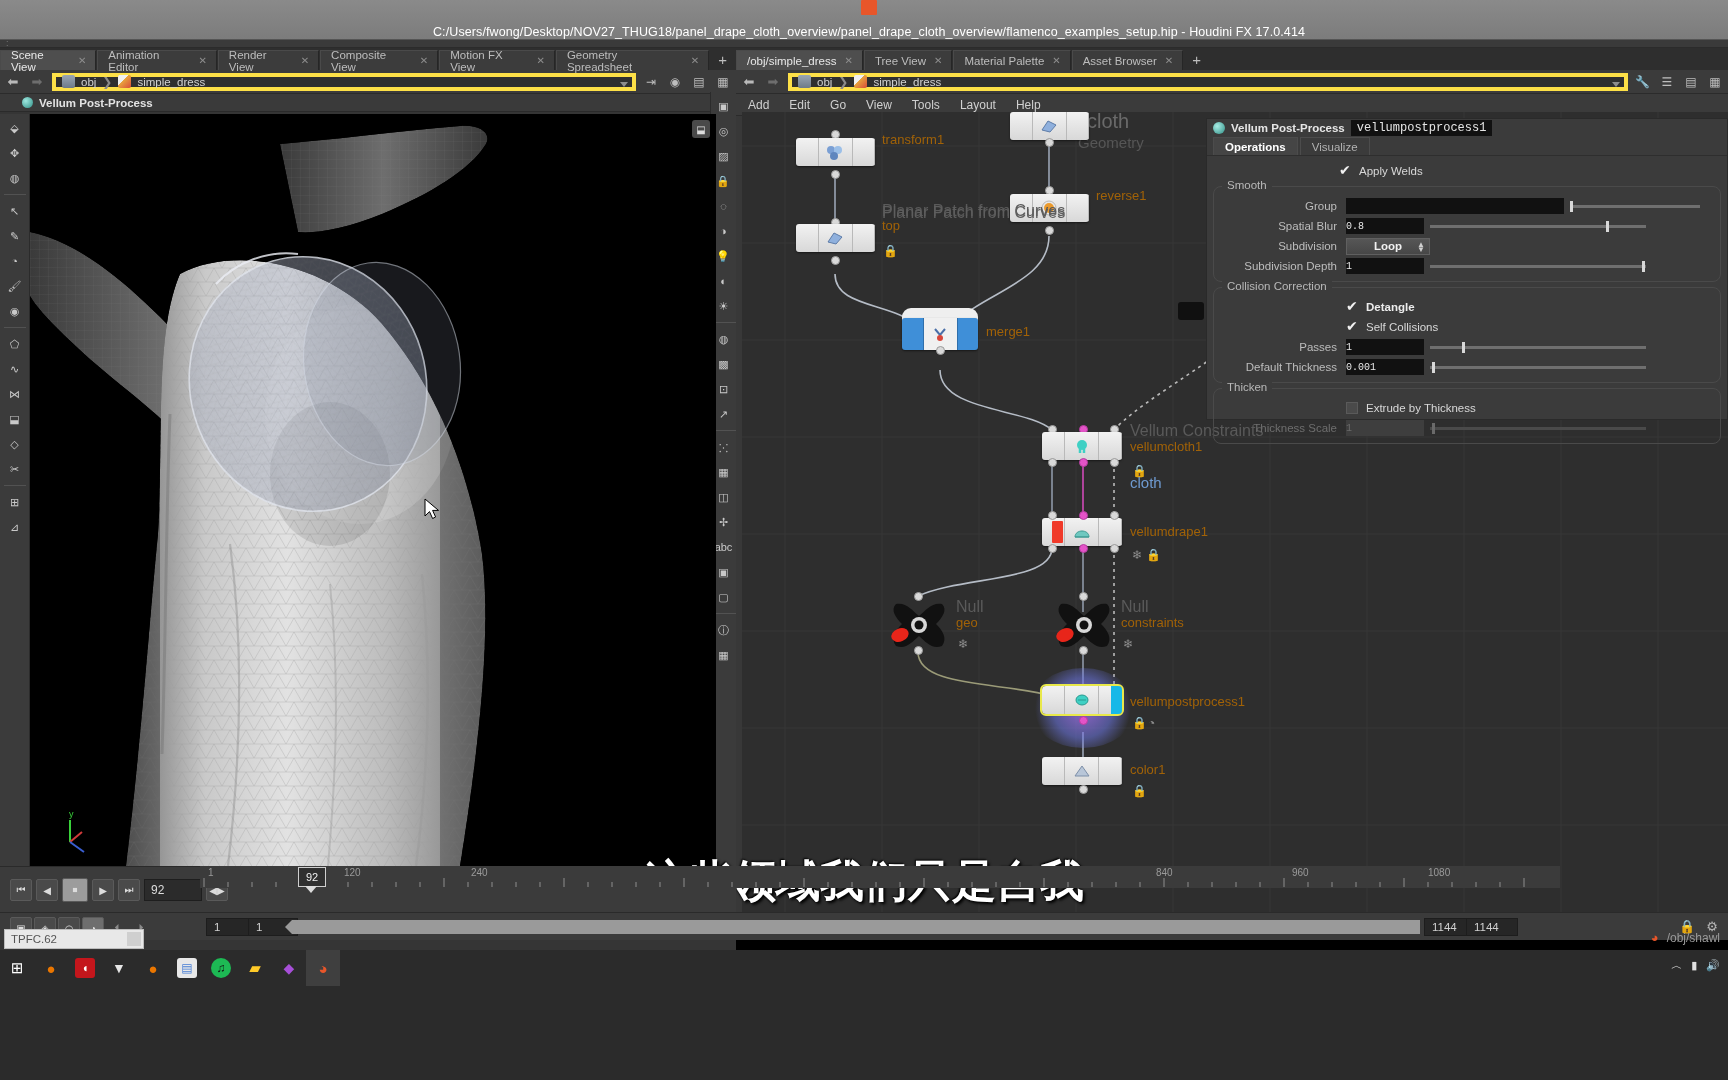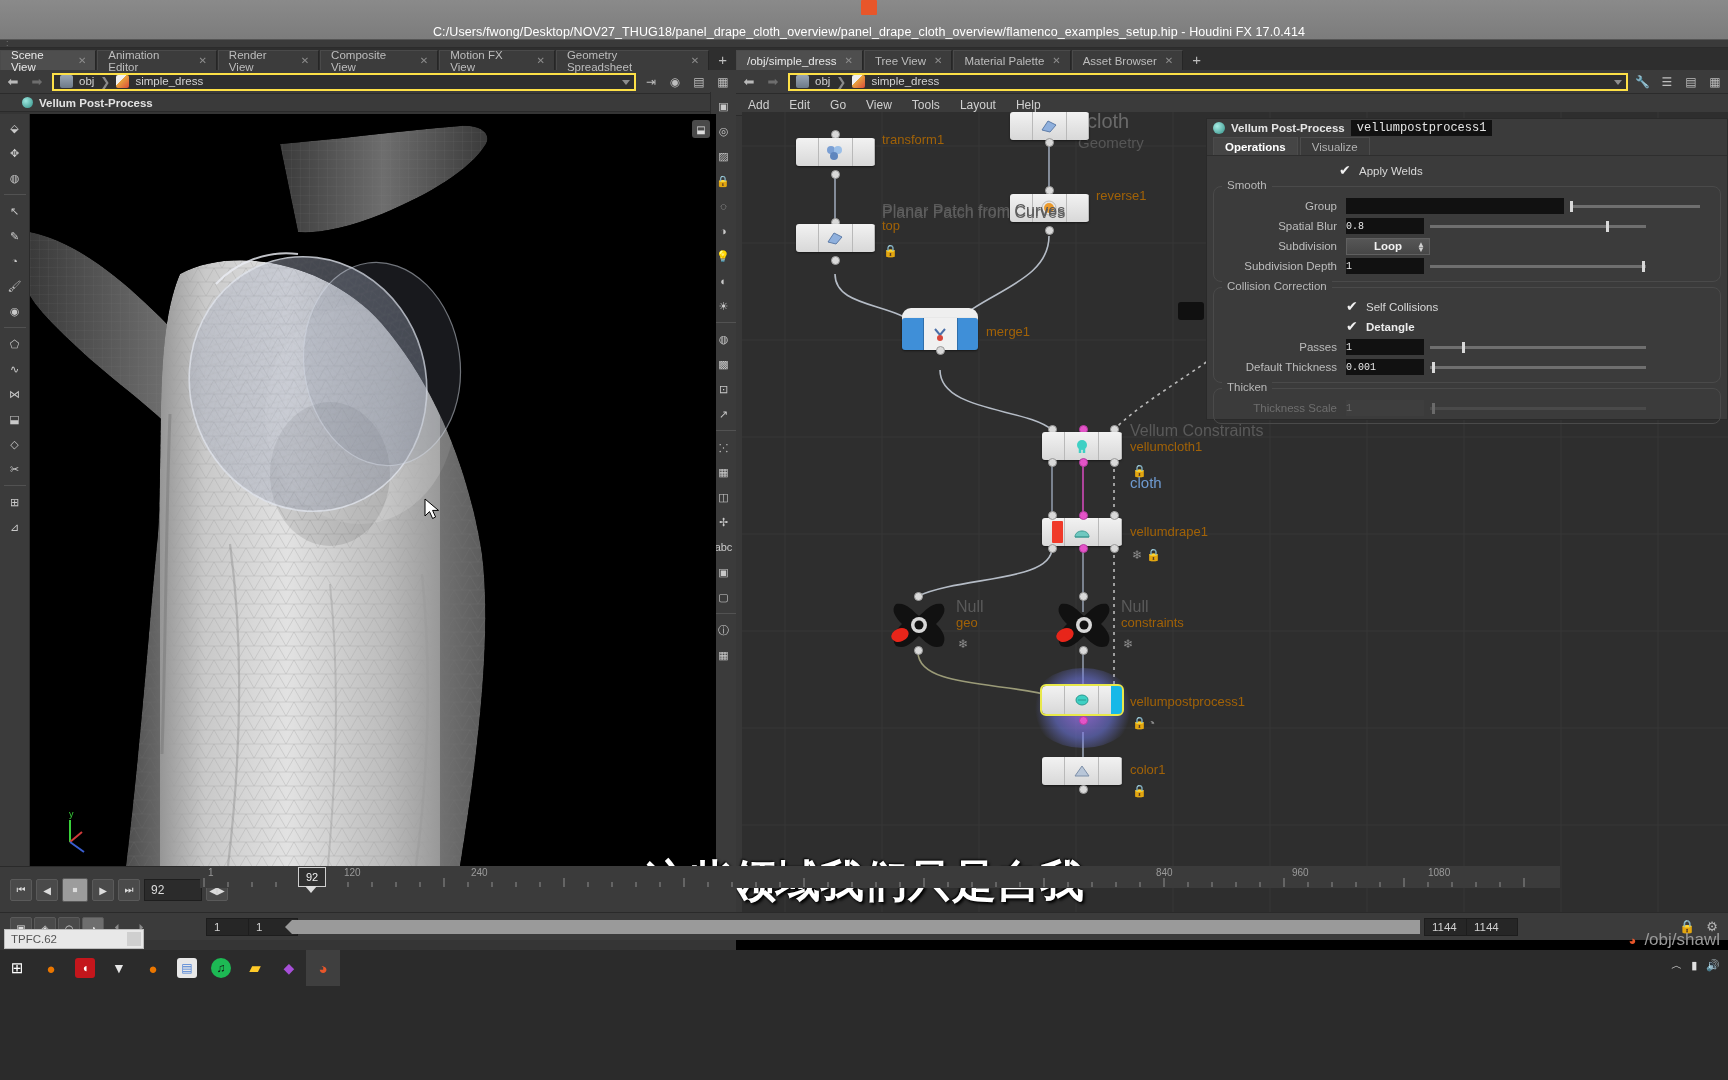--- a/index.html
+++ b/index.html
@@ -42,22 +42,22 @@
   .tab .x{ color:#8d8d8d; font-size:10px; }
   .tab.plus{ background:transparent; border:none; color:#bdbdbd; font-size:15px; padding:0 8px 2px 8px;}
 
   .pathbar{
     height:24px; background:#3b3b3b; display:flex; align-items:center; gap:6px;
     padding:0 4px; border-bottom:1px solid #2b2b2b;
   }
   .navarrow{ color:#b9b9b9; font-size:13px; width:18px; text-align:center;}
   .navarrow.dim{ color:#6e6e6e; }
   .pathfield{
-    flex:1; height:18px; background:#2f2f2f; border:2px solid #fde047;
-    display:flex; align-items:flex-start; gap:6px; padding:0 6px; position:relative;
+    flex:1; height:18px; background:#2f2f2f; border:4px solid #fde047;
+    display:flex; align-items:center; gap:6px; padding:0 6px; position:relative;
   }
   .crumbicon{ width:13px;height:13px;border-radius:2px; flex:none;}
   .ic-obj{ background:linear-gradient(#9aa6b4,#6d7a88); }
   .ic-geo{ background:linear-gradient(135deg,#f0f0f0 40%,#e8a33d 41%,#d94b3a); }
   .crumbtxt{ color:#d2d2d2; font-size:11.5px;}
   .crumbsep{ color:#8a8a8a; font-size:12px; }
   .drop{ position:absolute; right:4px; top:5px; border-left:4px solid transparent;border-right:4px solid transparent;border-top:5px solid #8d8d8d;}
   .pbtn{ width:18px;height:18px; display:flex;align-items:center;justify-content:center;color:#bdbdbd;font-size:12px;}
 
   .vpheader{
@@ -99,21 +99,21 @@
   #playbar{ left:0; top:912px; width:1728px; height:28px; background:#3b3b3b; border-top:1px solid #2a2a2a;}
   .numfield{ height:18px;background:#262626;border:1px solid #1d1d1d;color:#d0d0d0;
       display:flex;align-items:center;padding-left:7px;font-size:11.5px;}
   #rangebar{ position:absolute; height:14px; background:#9a9a9a; }
   #rangebar .tipL{ position:absolute; left:-7px; top:0; width:0;height:0;
       border-top:7px solid transparent;border-bottom:7px solid transparent;border-right:7px solid #9a9a9a;}
   #statusinput{ left:4px; top:929px; width:140px; height:20px; background:#e8e8e8; border:1px solid #bdbdbd;
      color:#555; font-size:11.5px; display:flex; align-items:center; padding-left:6px;}
   #statusinput .sq{ position:absolute; right:2px; top:2px; width:14px;height:14px;background:#cfcfcf;}
   #statusright{ position:absolute; right:8px; top:930px; display:flex; align-items:center; gap:8px;}
-  #statusright .lbl{ color:#9a9a9a; font-size:17px;}
+  #statusright .lbl{ color:#9a9a9a; font-size:12px;}
 
   
   #rightpane{ left:736px; top:48px; width:992px; height:864px; background:#383838;}
   #netgraph{ left:742px; top:112px; width:986px; height:800px; background:#2e2e2e; overflow:hidden;}
 
   .menubar{ height:22px; display:flex; align-items:center; gap:20px; padding-left:12px;
      background:#3b3b3b; color:#d0d0d0; font-size:12px; border-bottom:1px solid #2b2b2b;}
 
   
   .node{ position:absolute; height:28px; border-radius:3px; display:flex; overflow:hidden;
@@ -743,27 +743,27 @@
       </div>
     </div>
   </div>
 
   <div class="grp">
     <div class="gtitle">Collision Correction</div>
 
     <div class="prow">
       <div class="plabel"></div>
       <div class="pcheck on"></div>
-      <div class="pctext">Self Collisions</div>
+      <div class="pctext bold">Detangle</div>
     </div>
 
     <div class="prow">
       <div class="plabel"></div>
       <div class="pcheck on"></div>
-      <div class="pctext bold">Detangle</div>
+      <div class="pctext">Self Collisions</div>
     </div>
 
     <div class="prow">
       <div class="plabel">Passes</div>
       <div class="pfield">1</div>
       <div class="pslider" style="width:216px;">
         <div class="h" style="left:32px;"></div>
       </div>
     </div>
 
@@ -772,20 +772,25 @@
       <div class="pfield">0.001</div>
       <div class="pslider" style="width:216px;">
         <div class="h" style="left:2px;"></div>
       </div>
     </div>
   </div>
 
   <div class="grp">
     <div class="gtitle">Thicken</div>
 
+    <div class="prow">
+      <div class="plabel"></div>
+      <div class="pcheck off"></div>
+      <div class="pctext">Extrude by Thickness</div>
+    </div>
 
     <div class="prow">
       <div class="plabel dimtxt">Thickness Scale</div>
       <div class="pfield" style="background:#3e3e3e; color:#6a6a6a;">1</div>
       <div class="pslider" style="width:216px; background:#4a4a4a;">
         <div class="h" style="left:2px; background:#6a6a6a;"></div>
       </div>
     </div>
   </div>
 </div>

